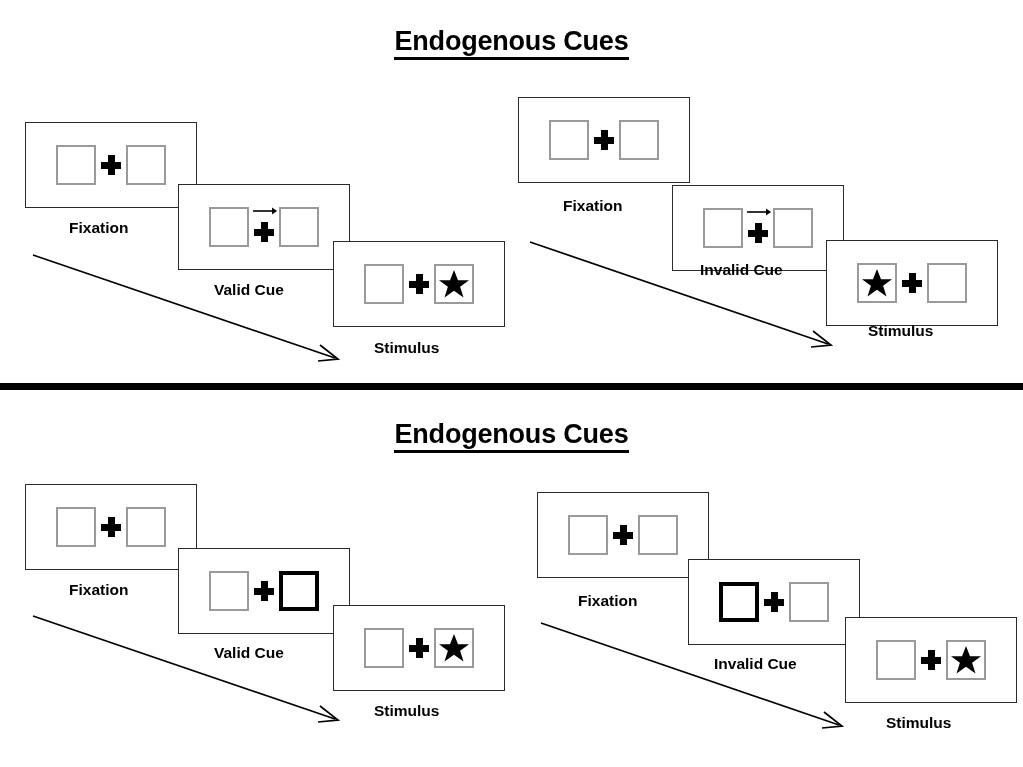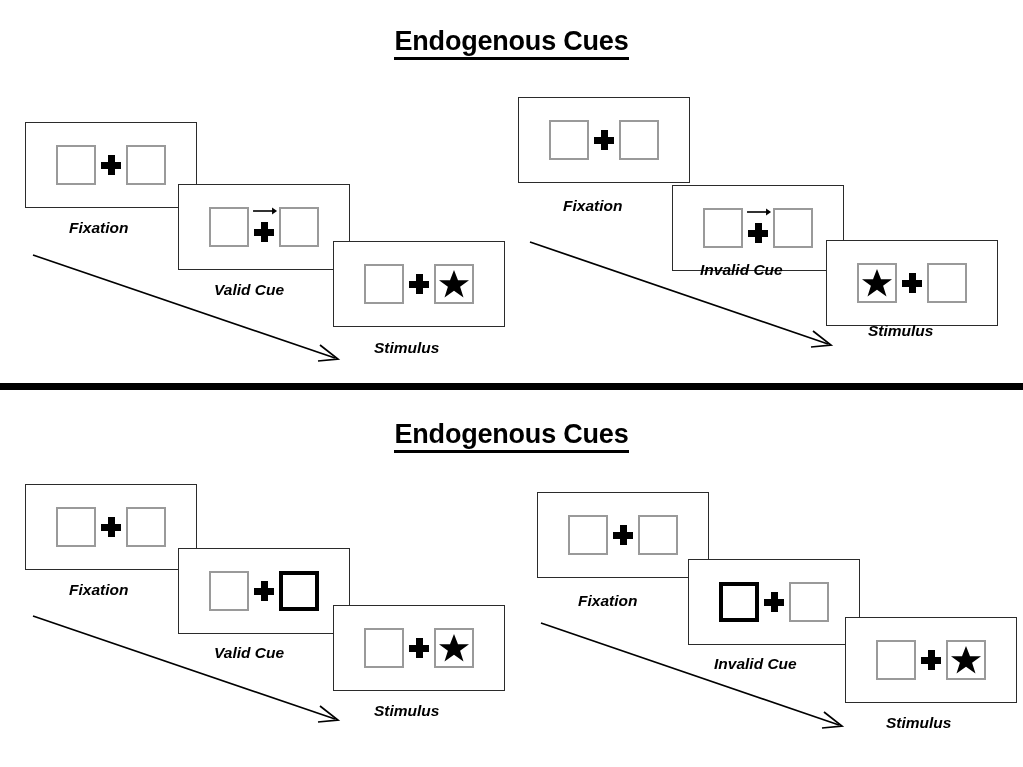--- a/index.html
+++ b/index.html
@@ -115,21 +115,20 @@
     height: 10px;
   }
 
   
   .caption {
     position: absolute;
     font-size: 15.5px;
     font-weight: bold;
     color: #000;
     white-space: nowrap;
-    font-style: italic;
   }
 
   
   .flow-arrow {
     position: absolute;
     overflow: visible;
     pointer-events: none;
   }
 </style>
 </head>

